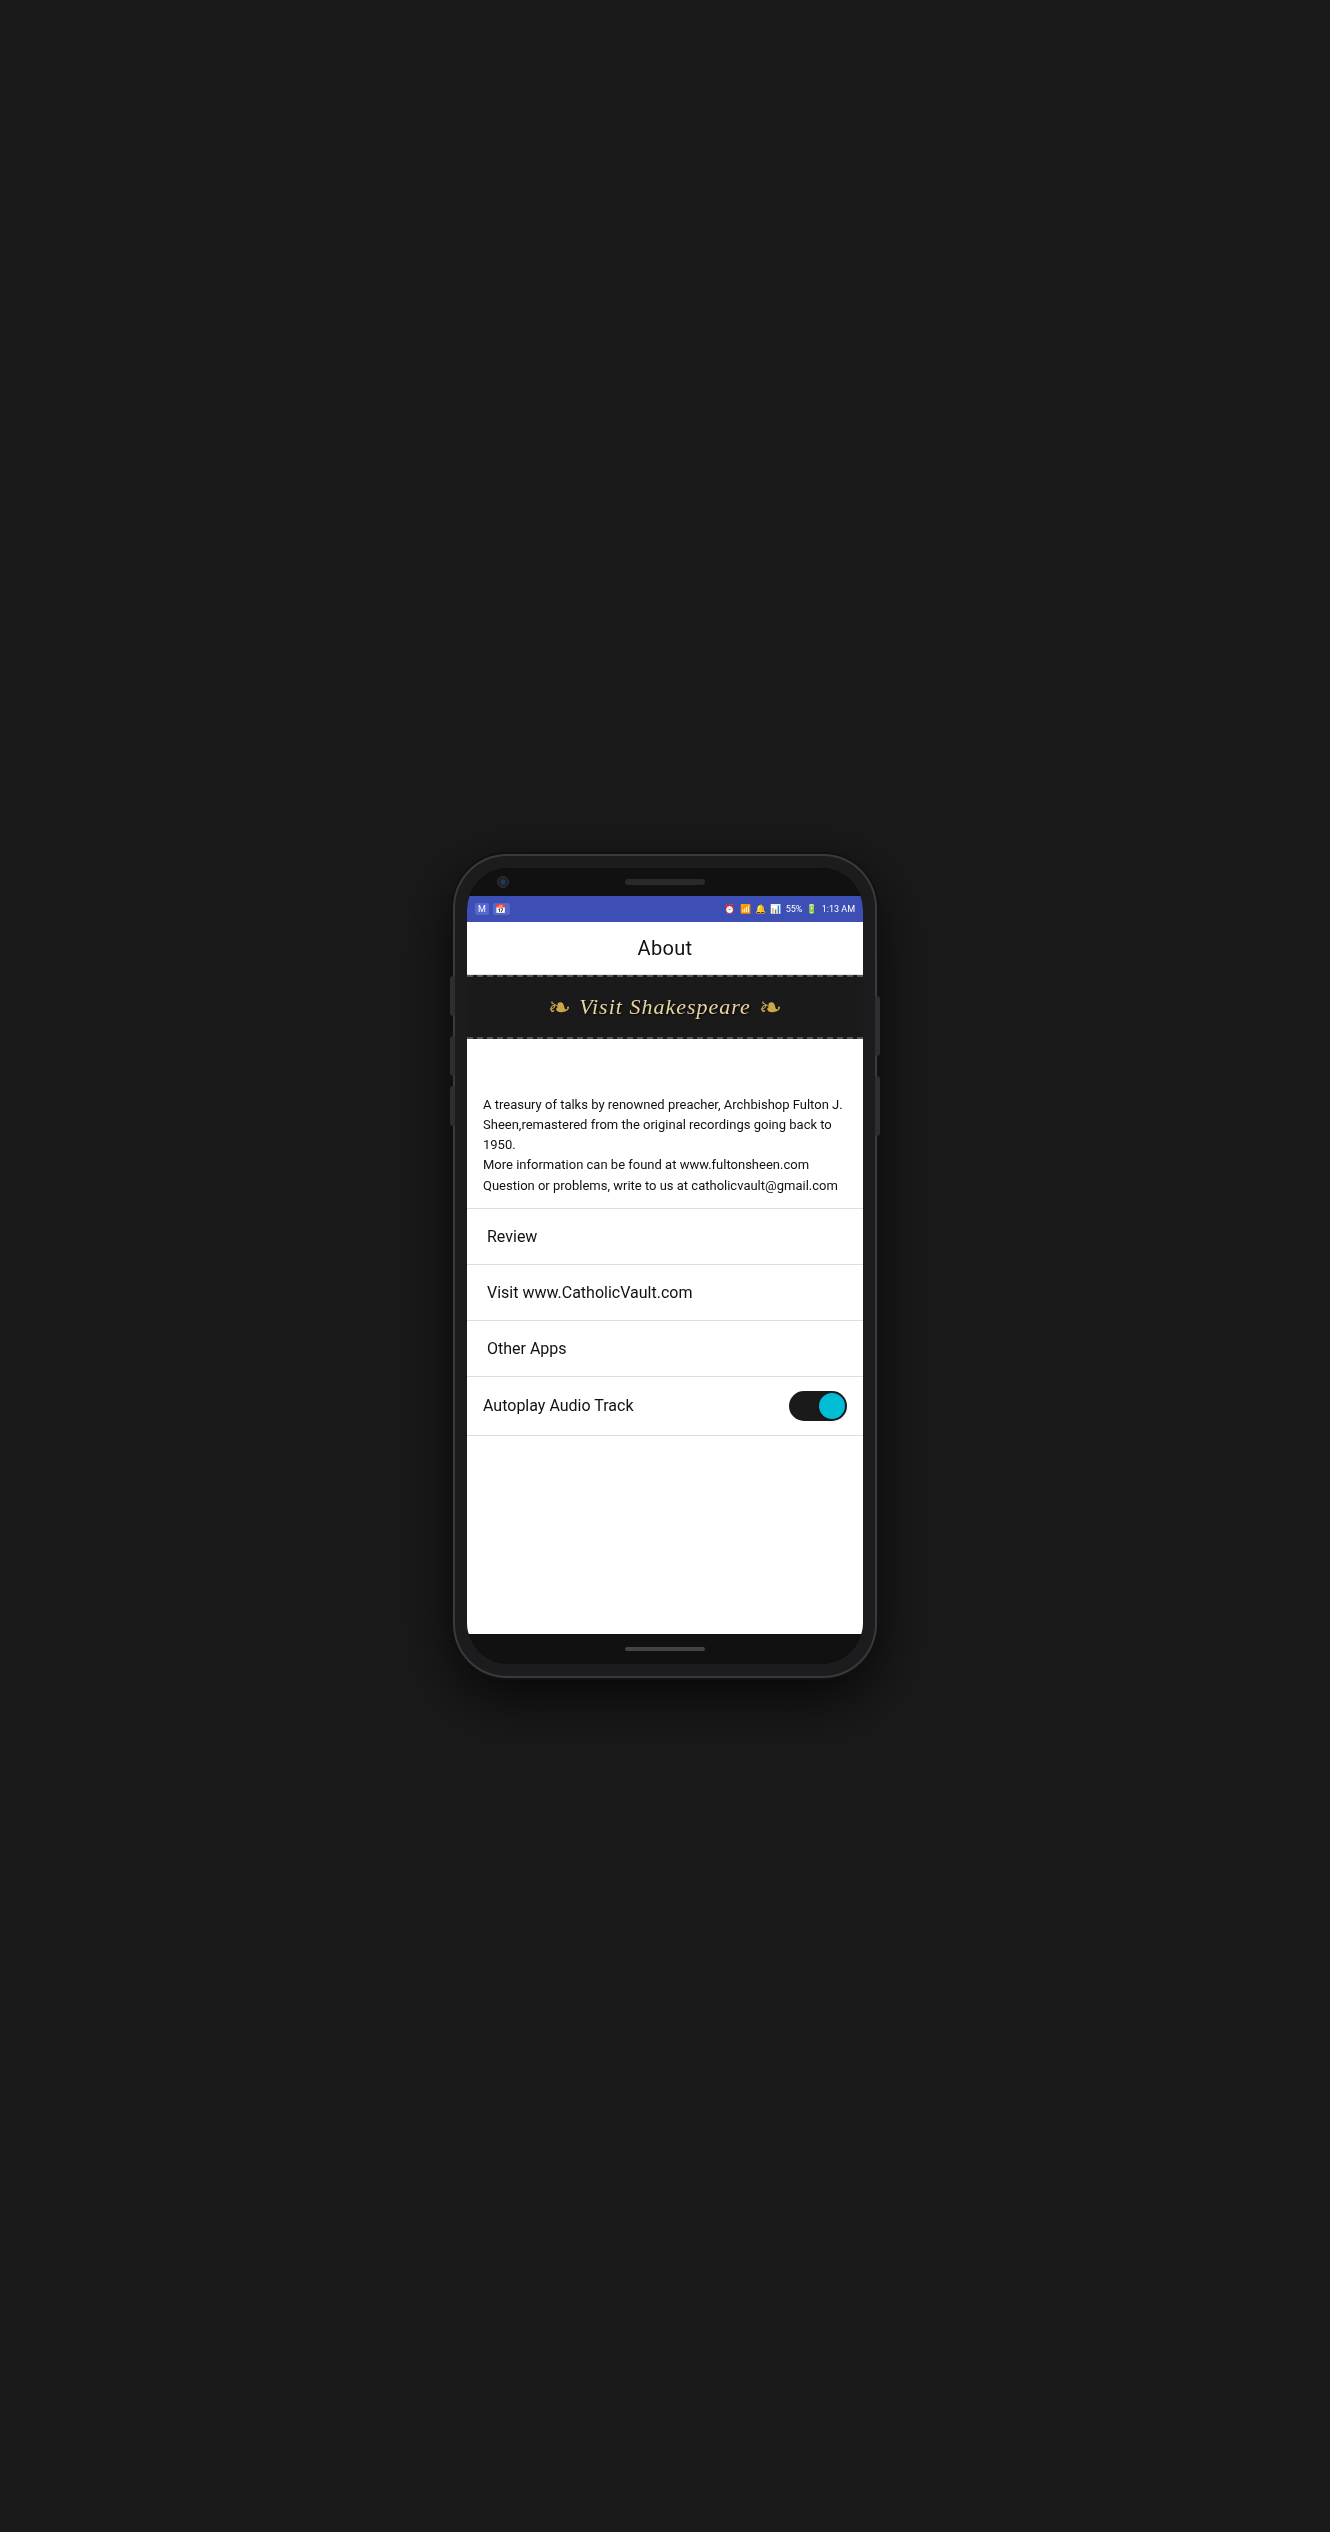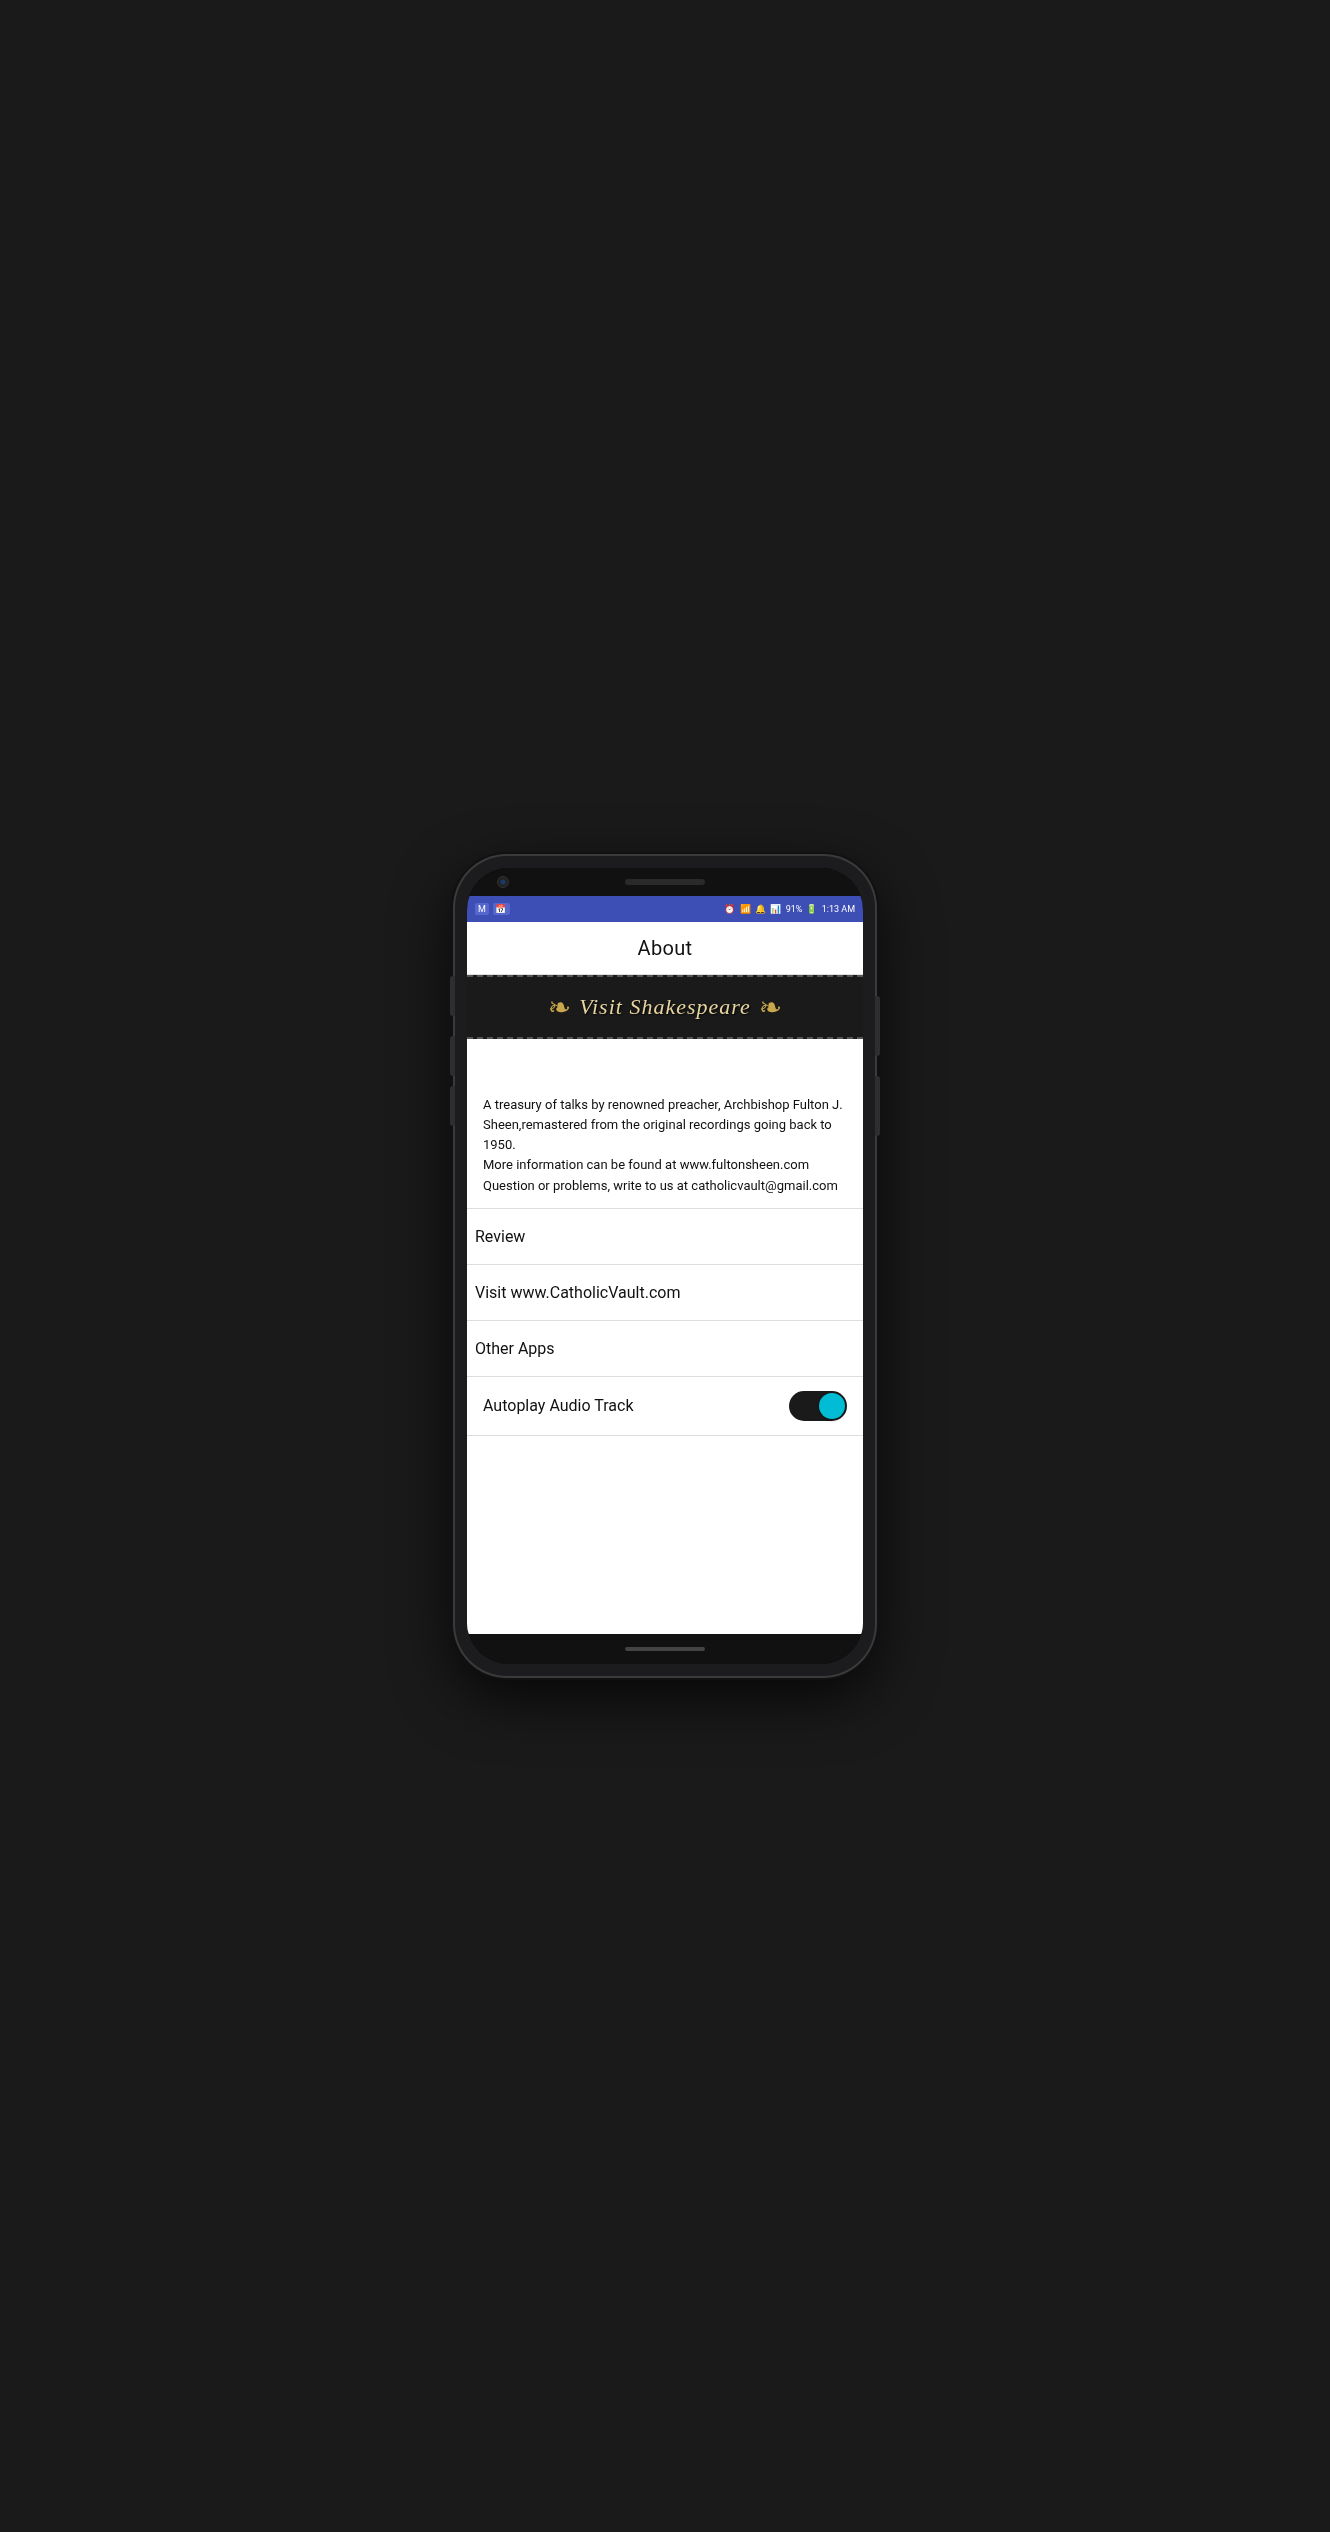--- a/index.html
+++ b/index.html
@@ -208,21 +208,21 @@
     }
 
     .description-text {
       font-size: 13px;
       color: #111;
       line-height: 1.55;
     }
 
     
     .menu-item {
-      padding: 18px 8px;
+      padding: 18px 20px;
       border-bottom: 1px solid #ddd;
       font-size: 16px;
       color: #111;
       display: flex;
       align-items: flex-start;
       justify-content: space-between;
       flex-shrink: 0;
       cursor: pointer;
     }
 
@@ -300,21 +300,21 @@
     <div class="status-bar">
       <div class="status-left">
         <span class="status-icon">M</span>
         <span class="status-icon">📅</span>
       </div>
       <div class="status-right">
         <span>⏰</span>
         <span>📶</span>
         <span>🔔</span>
         <span>📊</span>
-        <span>91%</span>
+        <span>55%</span>
         <span>🔋</span>
         <span>1:13 AM</span>
       </div>
     </div>
 
     <div class="app-content">
 
       <div class="app-header">
         <span class="app-header-title">About</span>
       </div>

